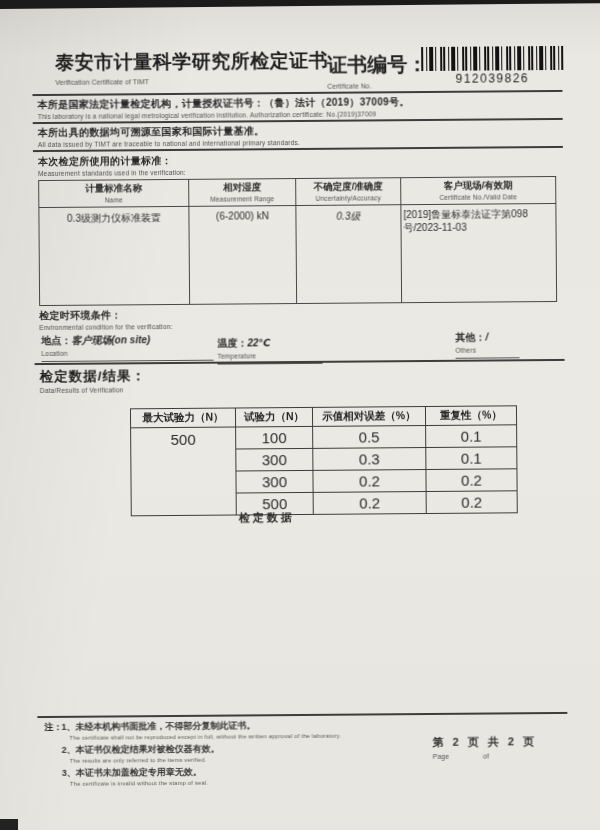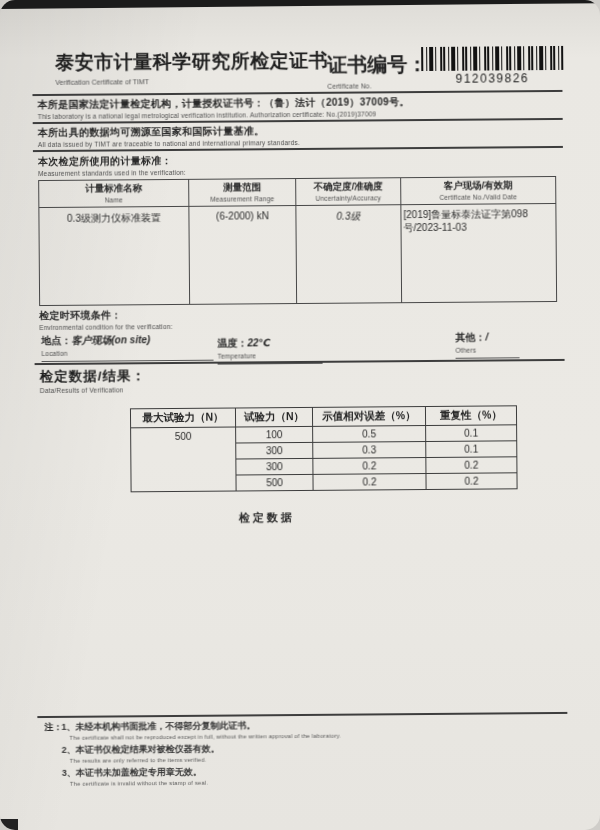--- a/index.html
+++ b/index.html
@@ -1,19 +1,19 @@
 <!DOCTYPE html>
 <html><head>
 <meta charset="utf-8">
 <style>
   html,body{margin:0;padding:0;background:#cfcdc9;}
   #photo{position:relative;width:600px;height:830px;overflow:hidden;
     background:linear-gradient(100deg,rgba(0,0,0,.06),rgba(0,0,0,0) 28%),
                linear-gradient(180deg,#dedcd7 0%,#eae8e3 7%,#ebe9e4 55%,#e7e5e0 100%);
-    font-family:"Liberation Sans","DejaVu Sans",sans-serif;color:#2d2d2d;border-radius:15px;}
+    font-family:"Liberation Sans","DejaVu Sans",sans-serif;color:#2d2d2d;}
   .scan-band{position:absolute;top:-9px;left:-6px;width:620px;height:18px;background:#1b1b1b;
     transform:rotate(-0.55deg);transform-origin:left top;}
   .scan-corner{position:absolute;left:0;bottom:0;width:18px;height:11px;background:#222;}
   #paper{position:absolute;inset:0;transform:rotate(-0.45deg);filter:blur(0.2px);}
   .abs{position:absolute;}
   .en{font-size:6.5px;color:#4c4c4c;letter-spacing:0.2px;}
   
   .title-block{left:58px;top:48px;}
   .title-cn{font-size:19px;font-weight:bold;color:#1f1f1f;letter-spacing:0.5px;}
   .title-en{font-size:7px;color:#555;margin-top:3px;}
@@ -40,21 +40,21 @@
   .ital{font-style:italic;margin-left:8px;}
   
   .env-item{position:absolute;height:27px;border-bottom:1px solid #565656;}
   .env-line{font-size:10px;font-weight:bold;color:#2a2a2a;white-space:nowrap;}
   .env-line .val{font-style:italic;font-weight:bold;}
   .env-item .en{margin-top:2px;}
   
   .reshead-cn{font-size:13.5px;font-weight:bold;color:#1f1f1f;letter-spacing:1px;}
   .t2{position:absolute;left:130px;top:407px;width:386px;border-collapse:collapse;table-layout:fixed;}
   .t2 th{border:1px solid #3c3c3c;font-size:10.5px;font-weight:bold;padding:2px 0;color:#242424;}
-  .t2 td{border:1px solid #3c3c3c;font-size:10px;text-align:center;padding:2px 0;color:#2a2a2a;}
+  .t2 td{border:1px solid #3c3c3c;font-size:15px;text-align:center;padding:2px 0;color:#2a2a2a;}
   .t2 td.maxf{vertical-align:top;padding-top:3px;}
   .blank-note{left:238px;top:510px;font-size:11px;font-weight:bold;letter-spacing:3px;color:#2a2a2a;}
   
   .notes{left:42px;top:719px;width:370px;}
   .note-label{position:absolute;left:0;top:0;font-size:9px;font-weight:bold;}
   .note-list{margin-left:17px;}
   .note{margin-bottom:3px;}
   .note-cn{font-size:9px;font-weight:bold;color:#353535;}
   .note .en{font-size:5.8px;margin-left:8px;margin-top:1px;color:#585858;}
   .pageno{left:430px;top:736px;}
@@ -102,21 +102,21 @@
     <table class="t1">
       <colgroup>
           <col style="width:150px">
           <col style="width:107px">
           <col style="width:105px">
           <col>
         </colgroup>
       <thead>
         <tr>
           <th><span>计量标准名称</span><span class="en">Name</span></th>
-          <th><span>测量范围</span><span class="en">Measurement Range</span></th>
+          <th><span>相对湿度</span><span class="en">Measurement Range</span></th>
           <th><span>不确定度/准确度</span><span class="en">Uncertainty/Accuracy</span></th>
           <th><span>客户现场/有效期</span><span class="en">Certificate No./Valid Date</span></th>
         </tr>
       </thead>
       <tbody>
         <tr>
           <td>0.3级测力仪标准装置</td>
           <td>(6-2000) kN</td>
           <td class="ital">0.3级</td>
           <td class="cert-cell">[2019]鲁量标泰法证字第098号/2023-11-03</td>
@@ -202,18 +202,25 @@
           <div class="note-cn">2、本证书仅检定结果对被检仪器有效。</div>
           <div class="en">The results are only referred to the items verified.</div>
         </div>
         <div class="note">
           <div class="note-cn">3、本证书未加盖检定专用章无效。</div>
           <div class="en">The certificate is invalid without the stamp of seal.</div>
         </div>
       </div>
     </div>
 
+    <div class="abs pageno">
+      <div class="pageno-cn">第 2 页 共 2 页</div>
+      <div class="pageno-en">
+        <span>Page</span>
+        <span>of</span>
+      </div>
+    </div>
 
   </div>
 
   <div class="scan-band"></div>
   <div class="scan-corner"></div>
 </div>
 
 </body></html>

